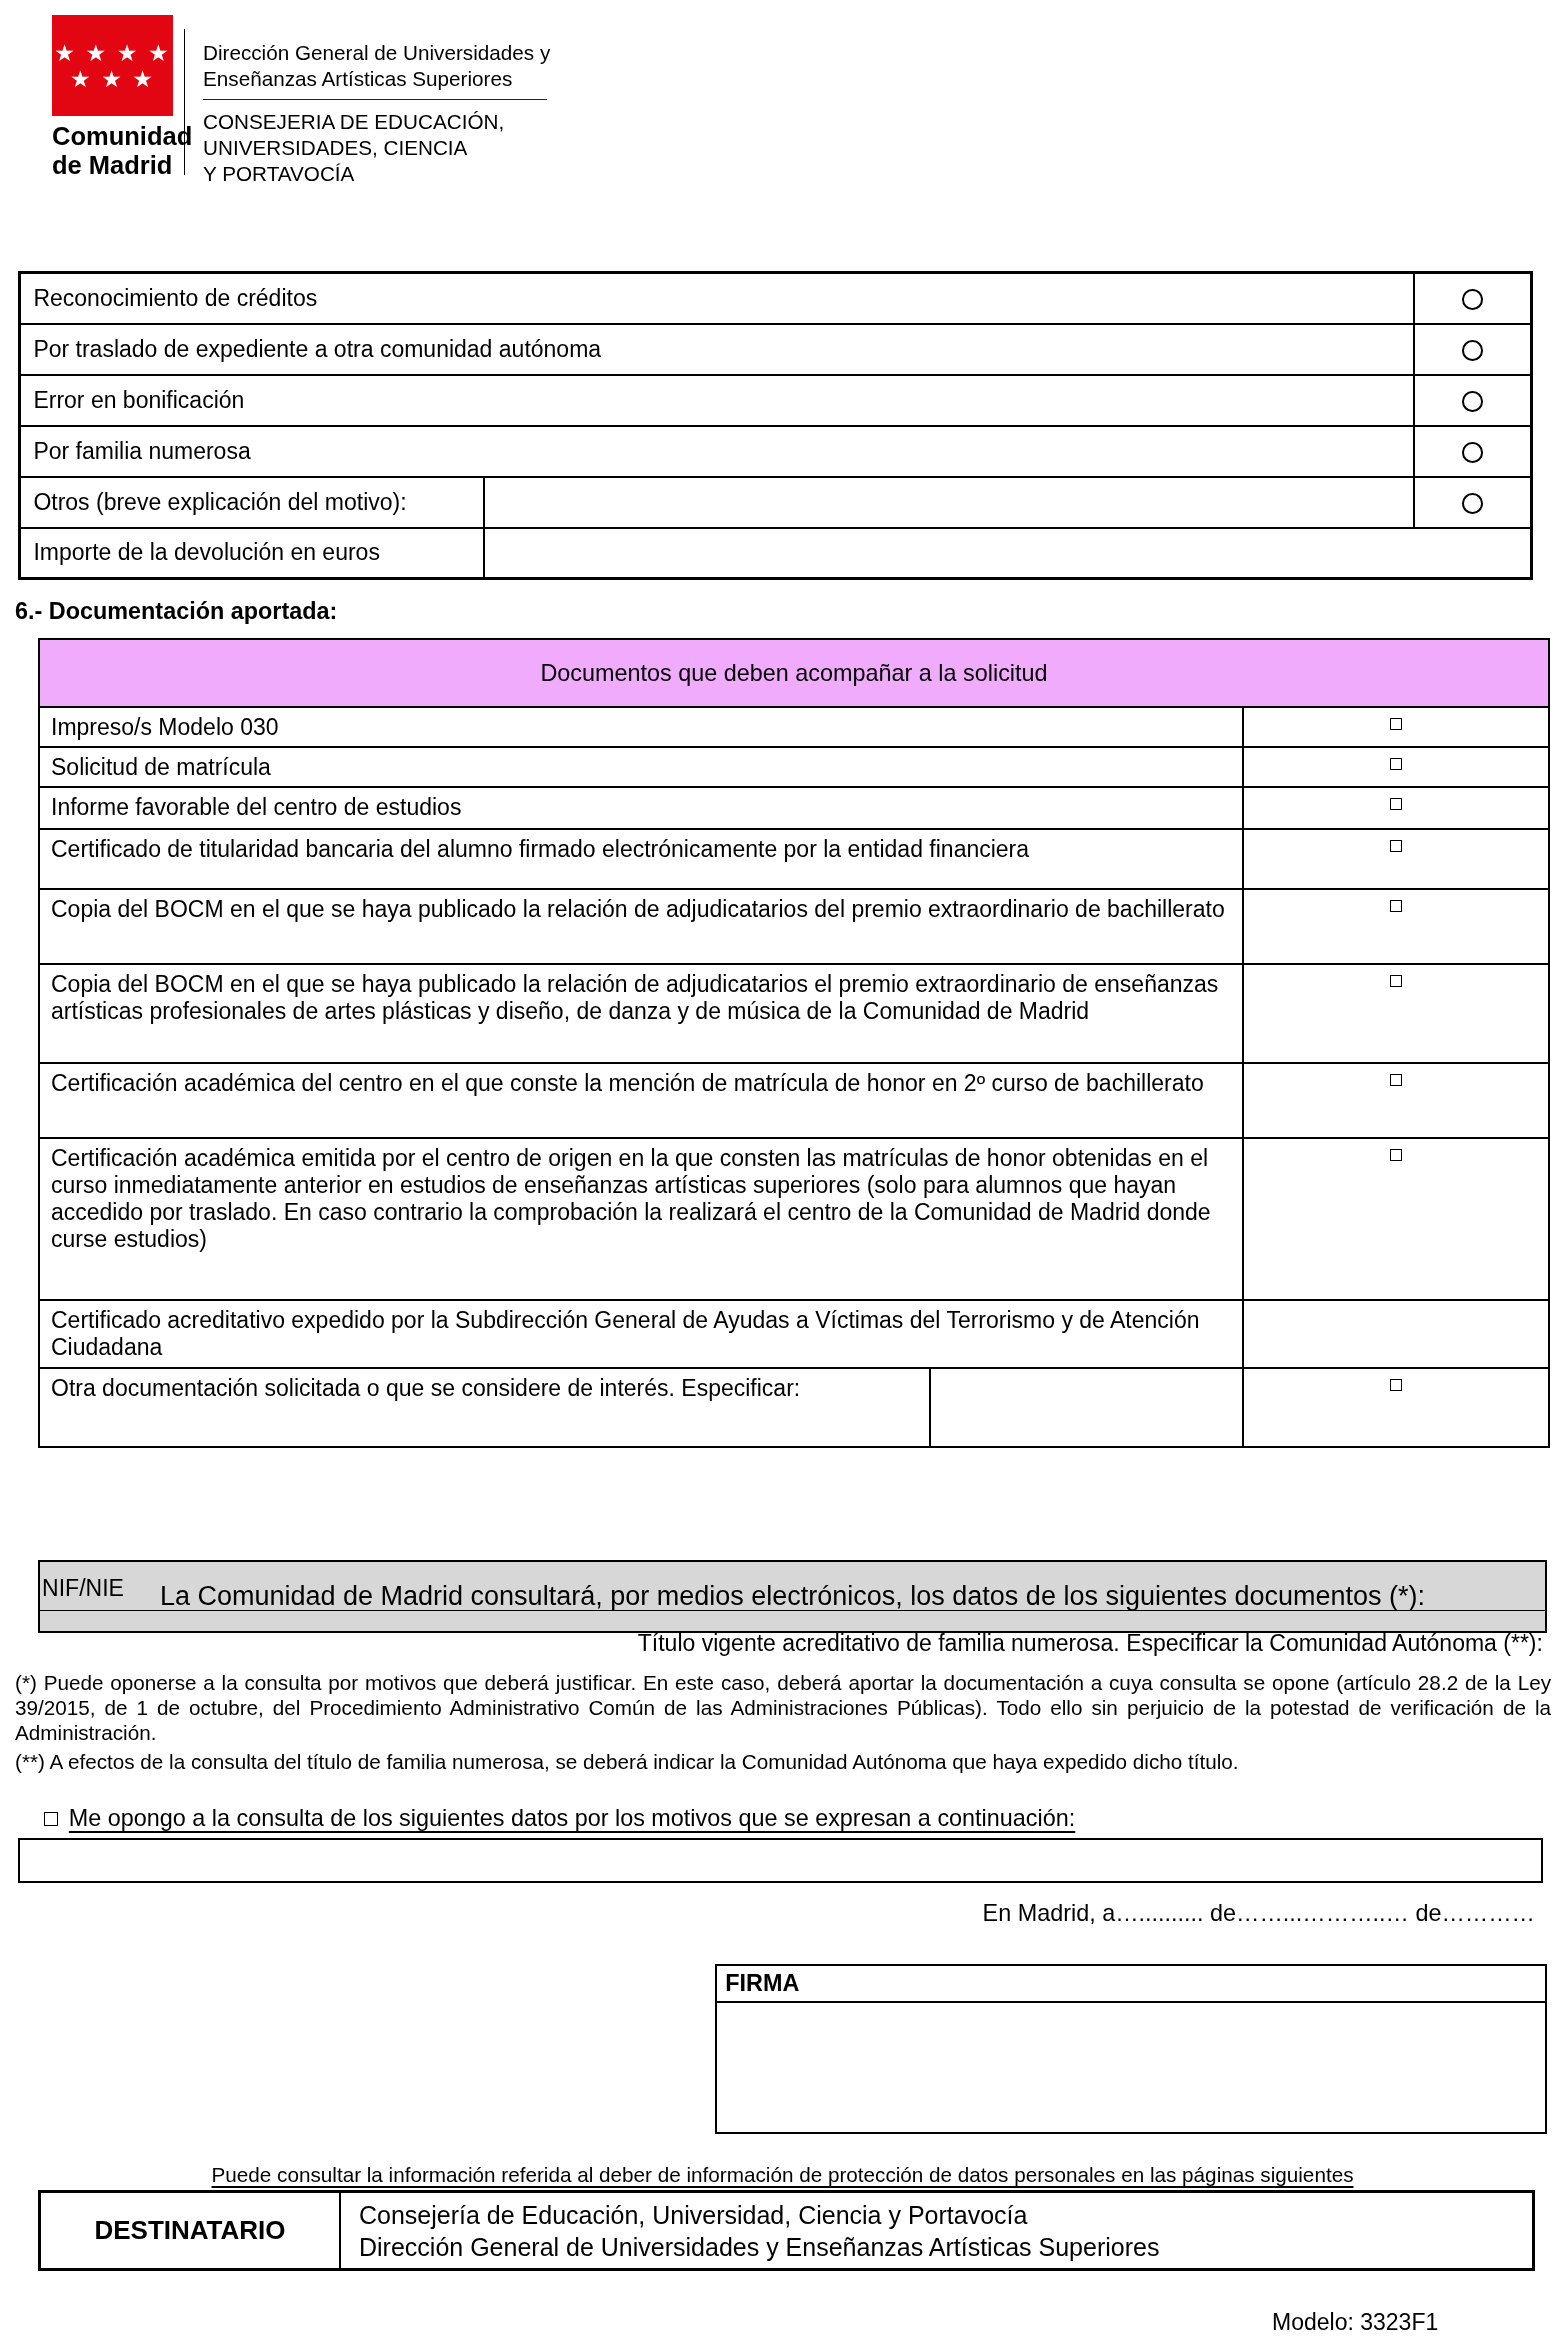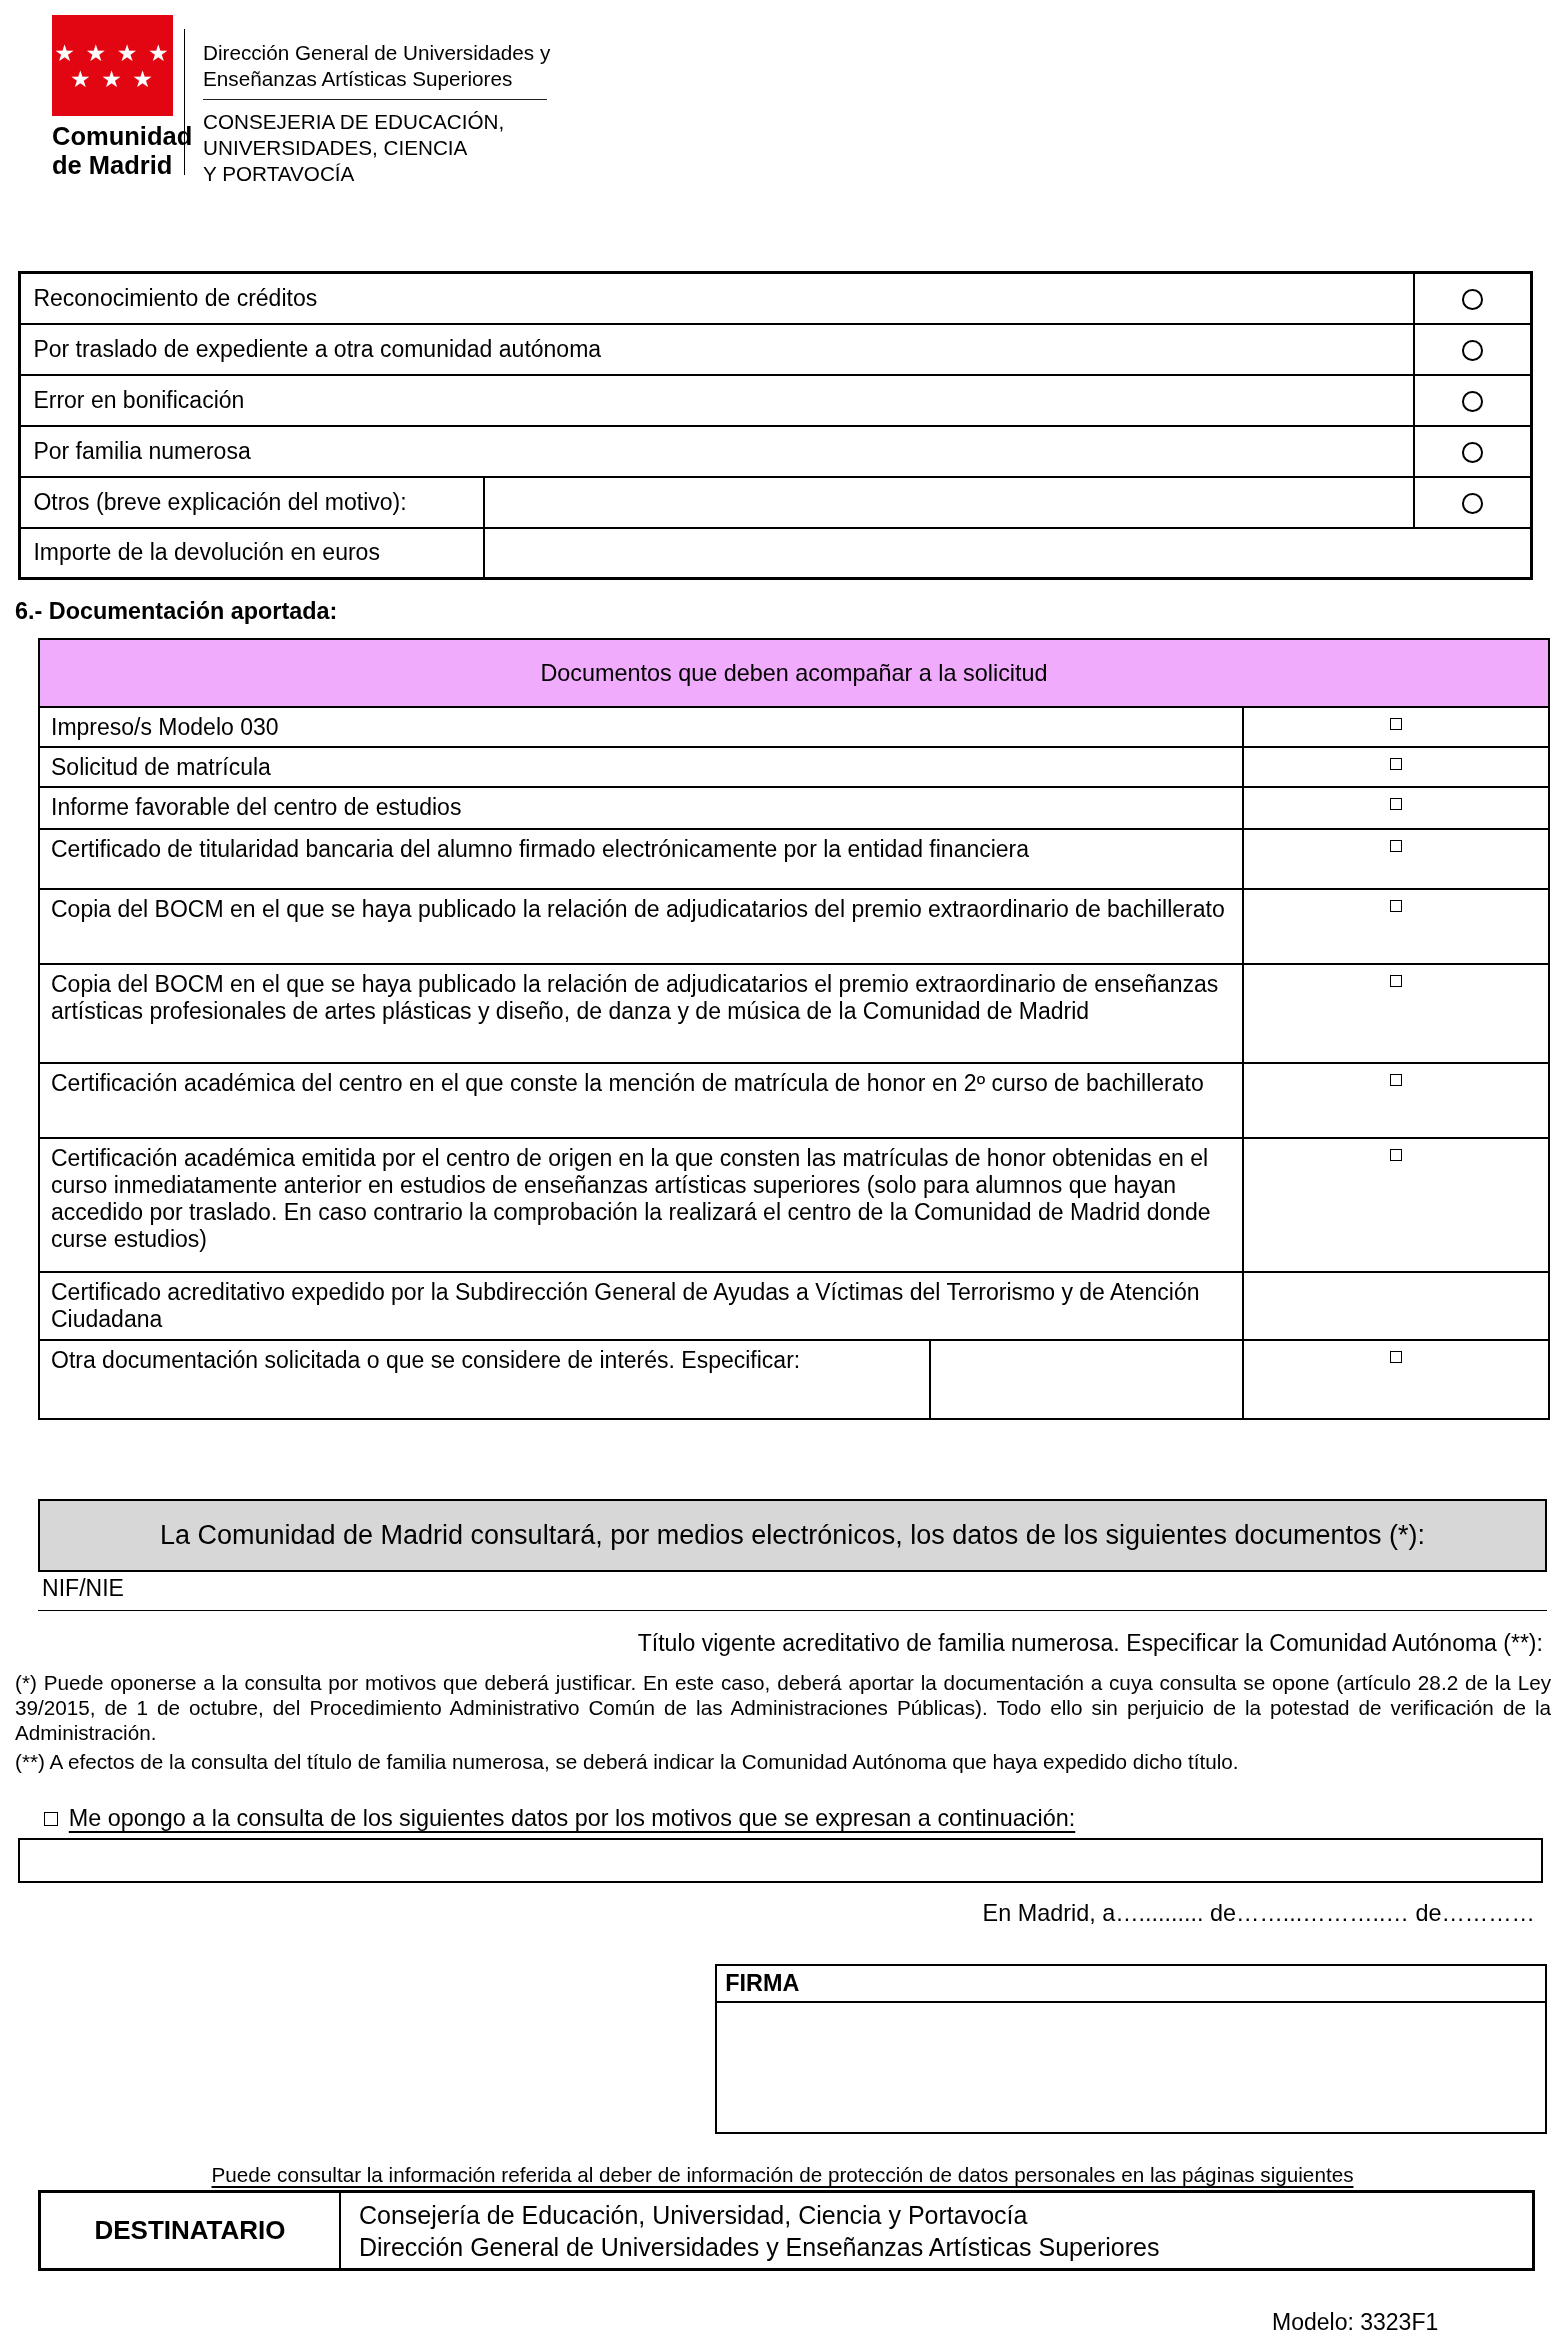--- a/index.html
+++ b/index.html
@@ -170,37 +170,37 @@
     <td class="cb-cell"><span class="cb"></span></td>
   </tr>
   <tr style="height:99px">
     <td colspan="2" class="doc-lbl">Copia del BOCM en el que se haya publicado la relación de adjudicatarios el premio extraordinario de enseñanzas artísticas profesionales de artes plásticas y diseño, de danza y de música de la Comunidad de Madrid</td>
     <td class="cb-cell"><span class="cb"></span></td>
   </tr>
   <tr style="height:75px">
     <td colspan="2" class="doc-lbl">Certificación académica del centro en el que conste la mención de matrícula de honor en 2º curso de bachillerato</td>
     <td class="cb-cell"><span class="cb"></span></td>
   </tr>
-  <tr style="height:134px">
+  <tr style="height:162px">
     <td colspan="2" class="doc-lbl">Certificación académica emitida por el centro de origen en la que consten las matrículas de honor obtenidas en el curso inmediatamente anterior en estudios de enseñanzas artísticas superiores (solo para alumnos que hayan accedido por traslado. En caso contrario la comprobación la realizará el centro de la Comunidad de Madrid donde curse estudios)</td>
     <td class="cb-cell"><span class="cb"></span></td>
   </tr>
   <tr style="height:68px">
     <td colspan="2" class="doc-lbl">Certificado acreditativo expedido por la Subdirección General de Ayudas a Víctimas del Terrorismo y de Atención Ciudadana</td>
     <td class="cb-cell"></td>
   </tr>
   <tr style="height:79px">
     <td class="doc-lbl">Otra documentación solicitada o que se considere de interés. Especificar:</td>
     <td class="input-cell"></td>
     <td class="cb-cell"><span class="cb"></span></td>
   </tr>
 </tbody>
   </table>
 
-<div class="abs consult-banner" style="left:38px; top:1499px;">La Comunidad de Madrid consultará, por medios electrónicos, los datos de los siguientes documentos (*):</div>
+<div class="abs consult-banner" style="left:38px; top:1560px;">La Comunidad de Madrid consultará, por medios electrónicos, los datos de los siguientes documentos (*):</div>
 
 <div class="abs consult-rows" style="left:38px; top:1564px;">
   <div class="row-nif">
     <span>NIF/NIE</span>
   </div>
   <div class="row-titulo">
     <span>Título vigente acreditativo de familia numerosa. Especificar la Comunidad Autónoma (**):</span>
     <span class="titulo-line"></span>
   </div>
 </div>

